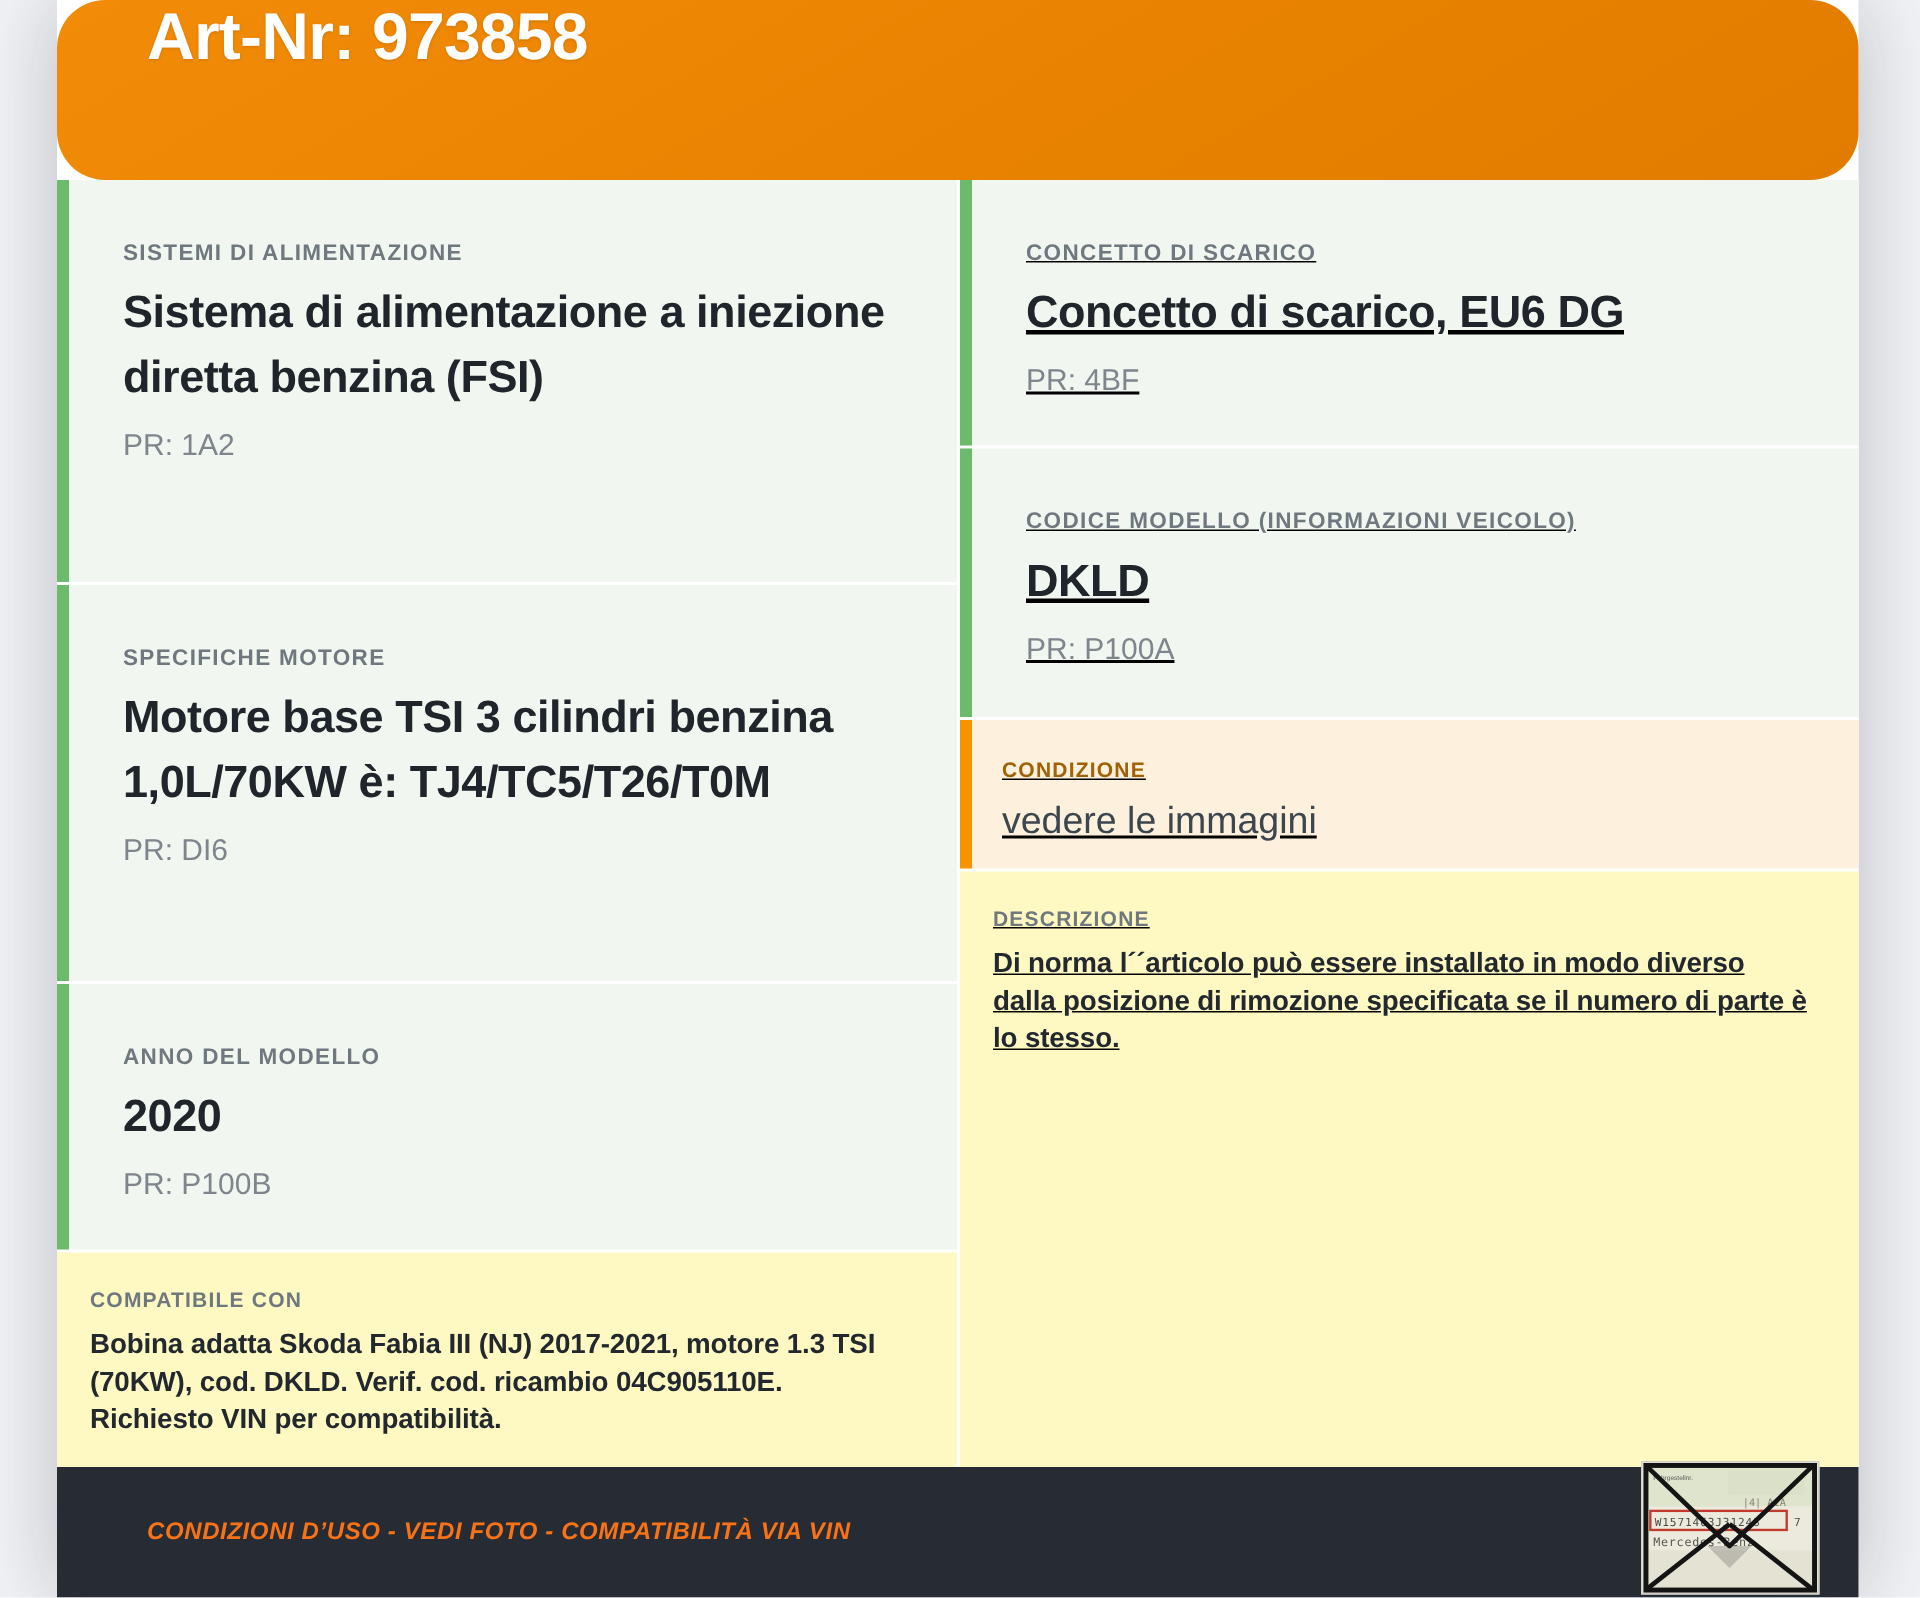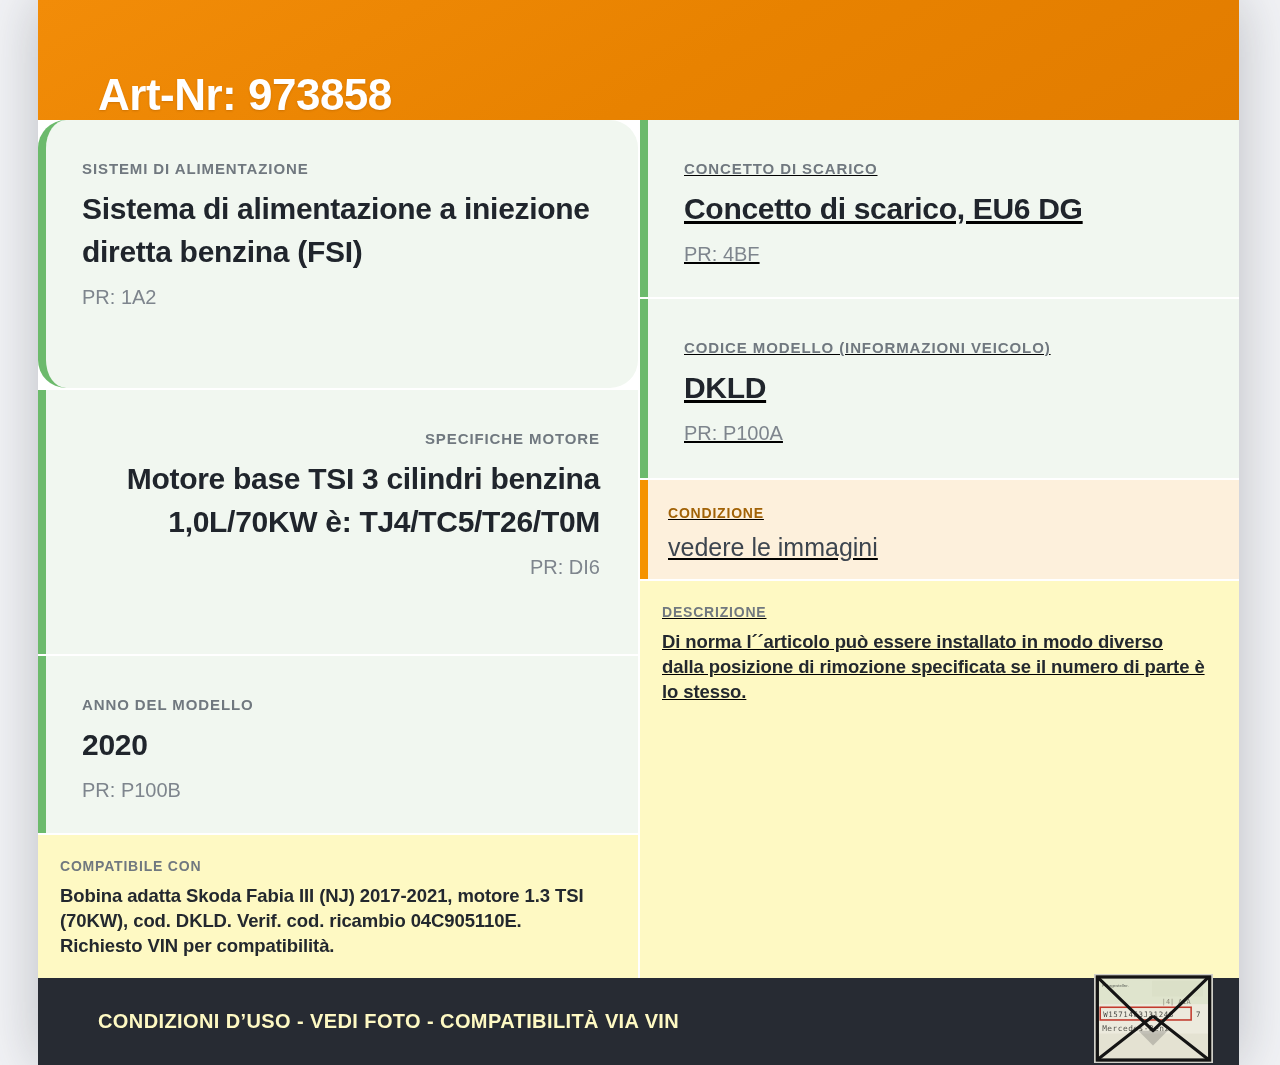--- a/index.html
+++ b/index.html
@@ -12,39 +12,39 @@
   .page {
     width:1201px; height:1065px; margin-left:38px;
     background:#ffffff;
     box-shadow:0 0 55px rgba(45,50,60,.28);
     display:flex; flex-direction:column;
   }
   
   .header {
     height:120px; flex:0 0 120px;
     background:linear-gradient(150deg,#f28c08 0%,#e88200 55%,#e27c00 100%);
-    display:flex; align-items:flex-end; padding-left:60px;
+    display:flex; align-items:flex-start; padding-left:60px;border-radius:32px;
   }
   .header h1 {
     color:#ffffff; font-size:44px; font-weight:bold; letter-spacing:-0.5px;
     text-shadow:0 1px 2px rgba(120,60,0,.25);
   }
   
   .main { flex:1 1 auto; display:flex; gap:2px; background:#ffffff; min-height:0; }
   .col { display:flex; flex-direction:column; gap:2px; min-height:0; }
   .col.left  { width:600px; flex:0 0 600px; }
   .col.right { width:599px; flex:0 0 599px;text-decoration:underline; }
 
   .card {
     background:#f1f7f0;
     border-left:8px solid #6cba6c;
     padding:40px 38px 0 36px;
   }
-  .card.h268 { height:268px; flex:0 0 268px;border-radius:28px; }
-  .card.h264 { height:264px; flex:0 0 264px;text-align:right; }
+  .card.h268 { height:268px; flex:0 0 268px; }
+  .card.h264 { height:264px; flex:0 0 264px; }
   .card.h177l { height:177px; flex:0 0 177px; }
   .card.h177 { height:177px; flex:0 0 177px; }
   .card.h179 { height:179px; flex:0 0 179px; }
 
   .label {
     color:#70787f; font-size:15px; font-weight:bold; letter-spacing:0.9px;
     margin-bottom:10px;
   }
   .title {
     color:#20252c; font-size:30px; font-weight:bold; line-height:43px;
@@ -68,21 +68,21 @@
     letter-spacing:-0.1px;
   }
   
   .footer {
     height:87px; flex:0 0 87px;
     background:#272b33;
     display:flex; align-items:center; padding-left:60px;
     position:relative;
   }
   .footer-text {
-    color:#fef9c3; font-size:20px; font-weight:bold; letter-spacing:0.4px;
+    color:#f97316; font-size:16px; font-weight:bold; letter-spacing:0.4px;font-style:italic;
   }
   .vin-image {
     position:absolute; right:26px; bottom:2px;
     width:119px; height:89px;
     background:#f2f1ec; border:1px solid #cfcfc8;
   }
   .vin-image svg { display:block; width:100%; height:100%; }
 </style>
 </head>
 <body>

